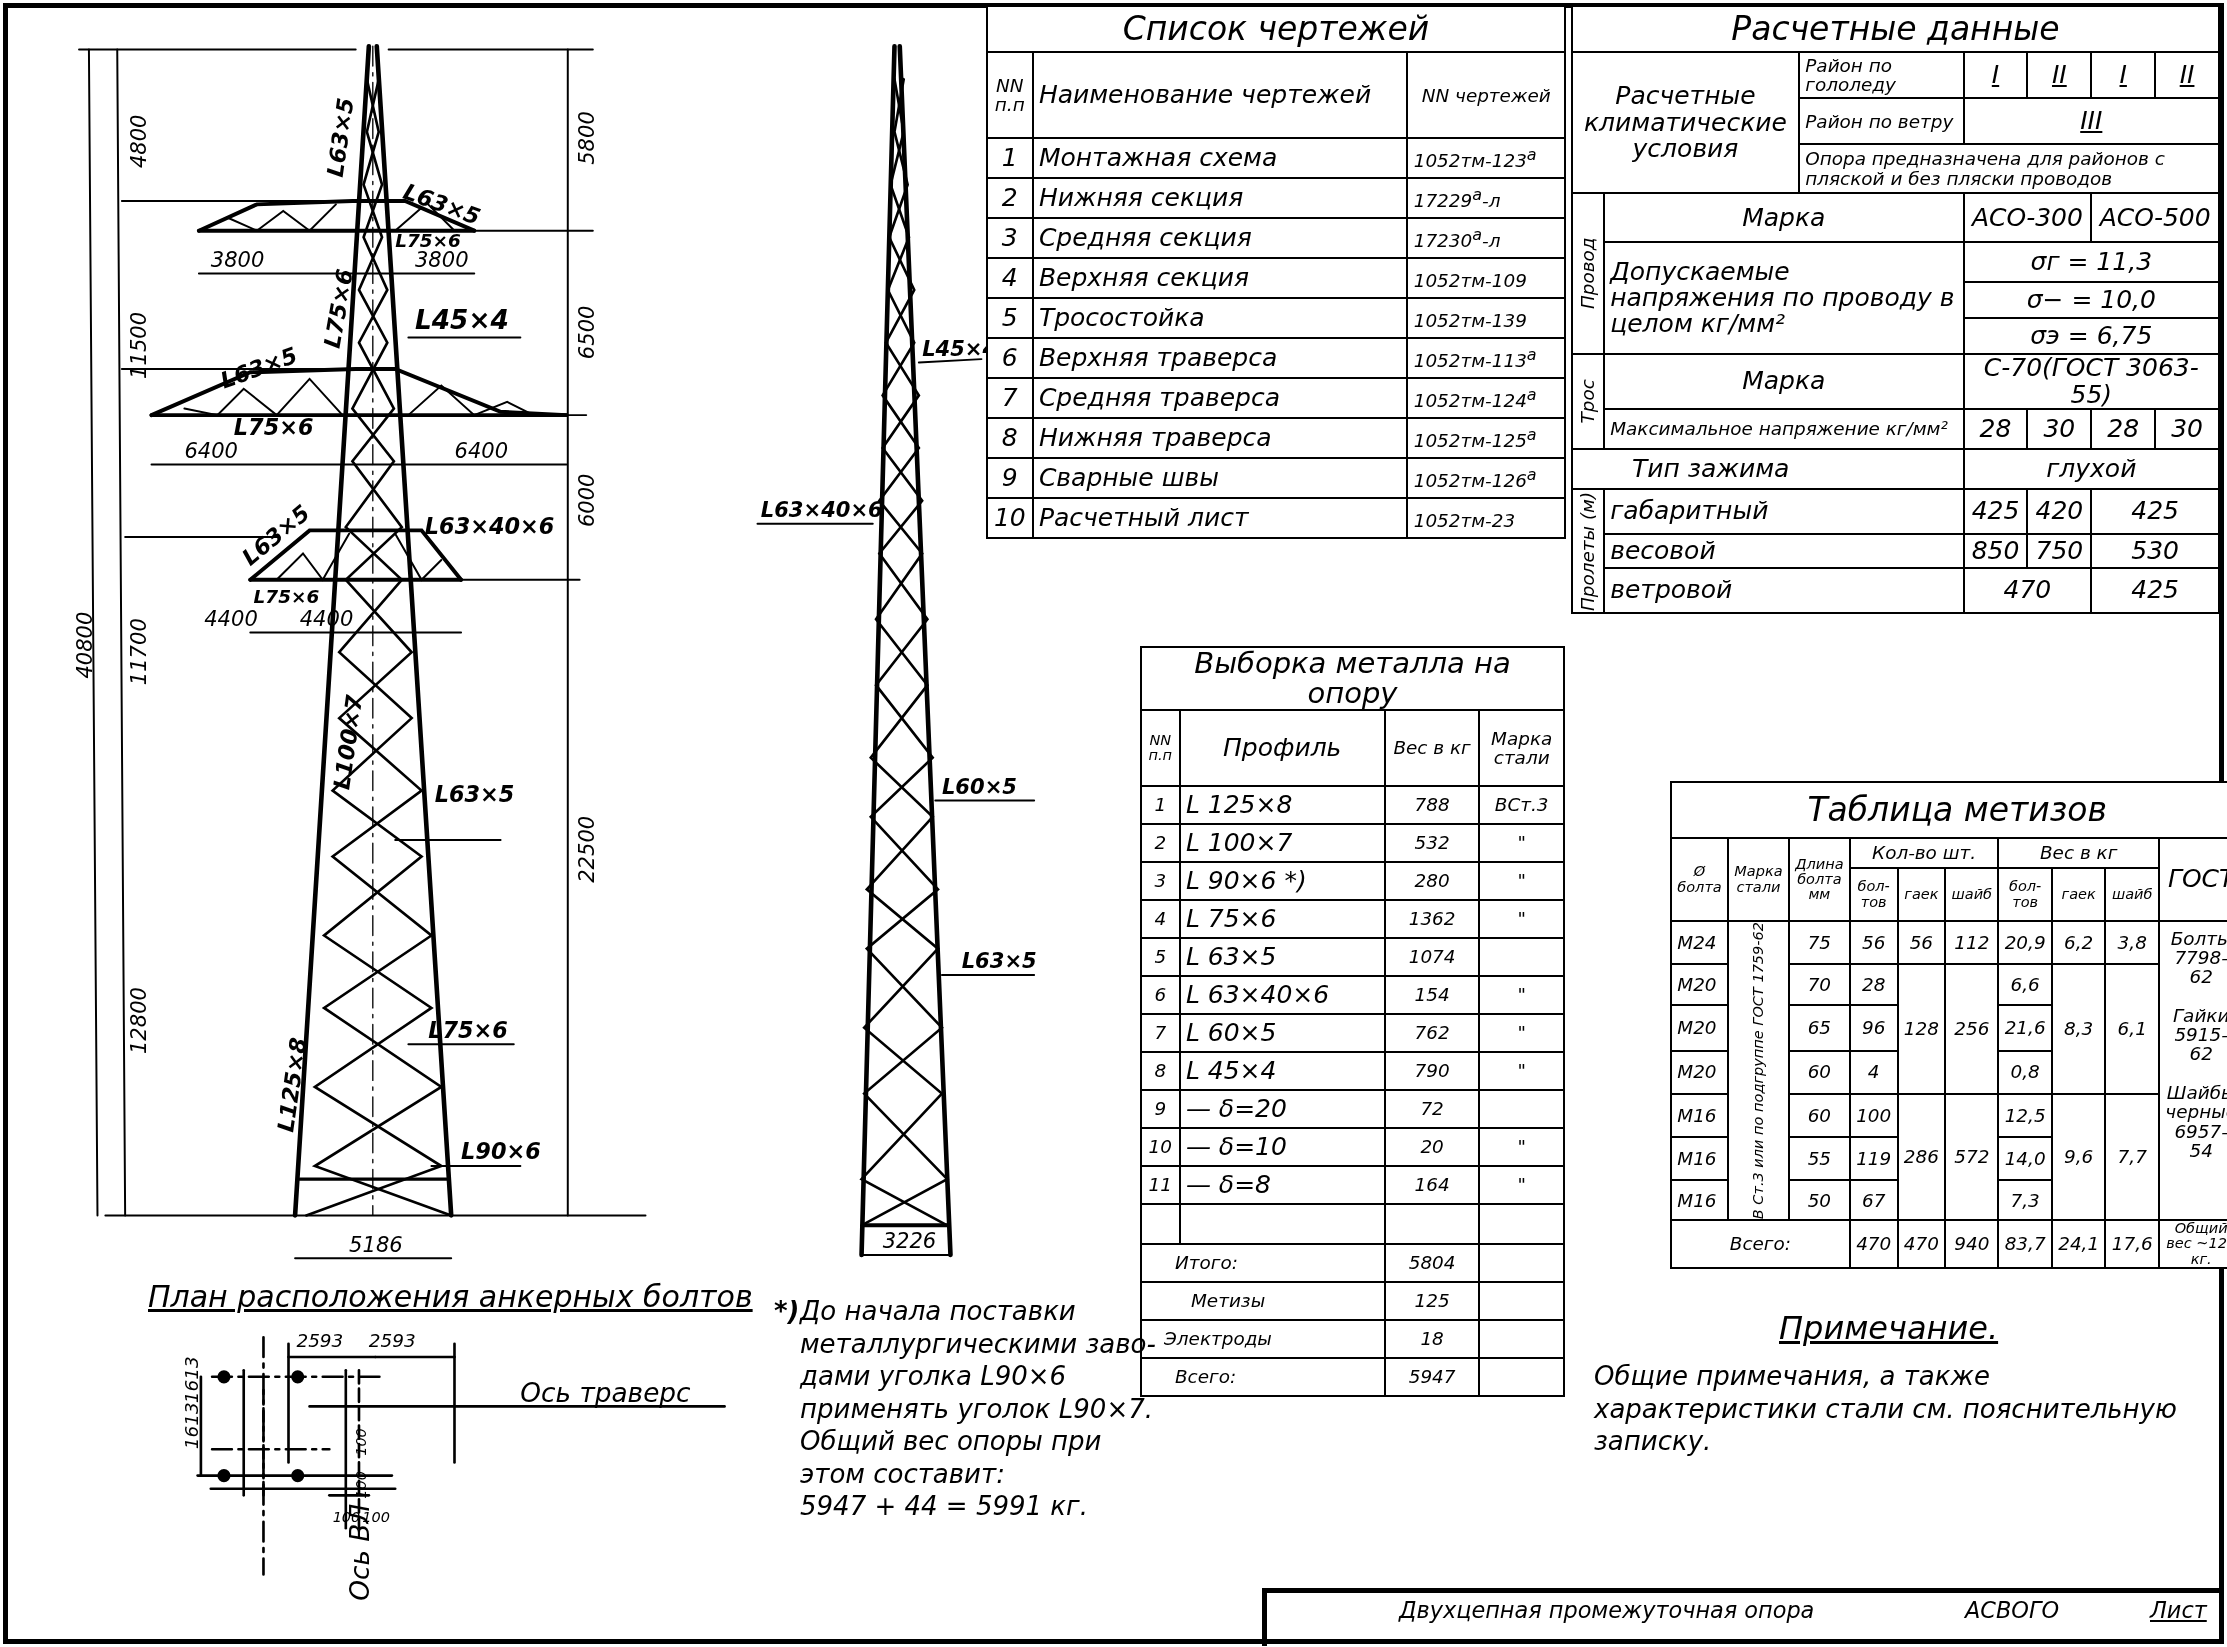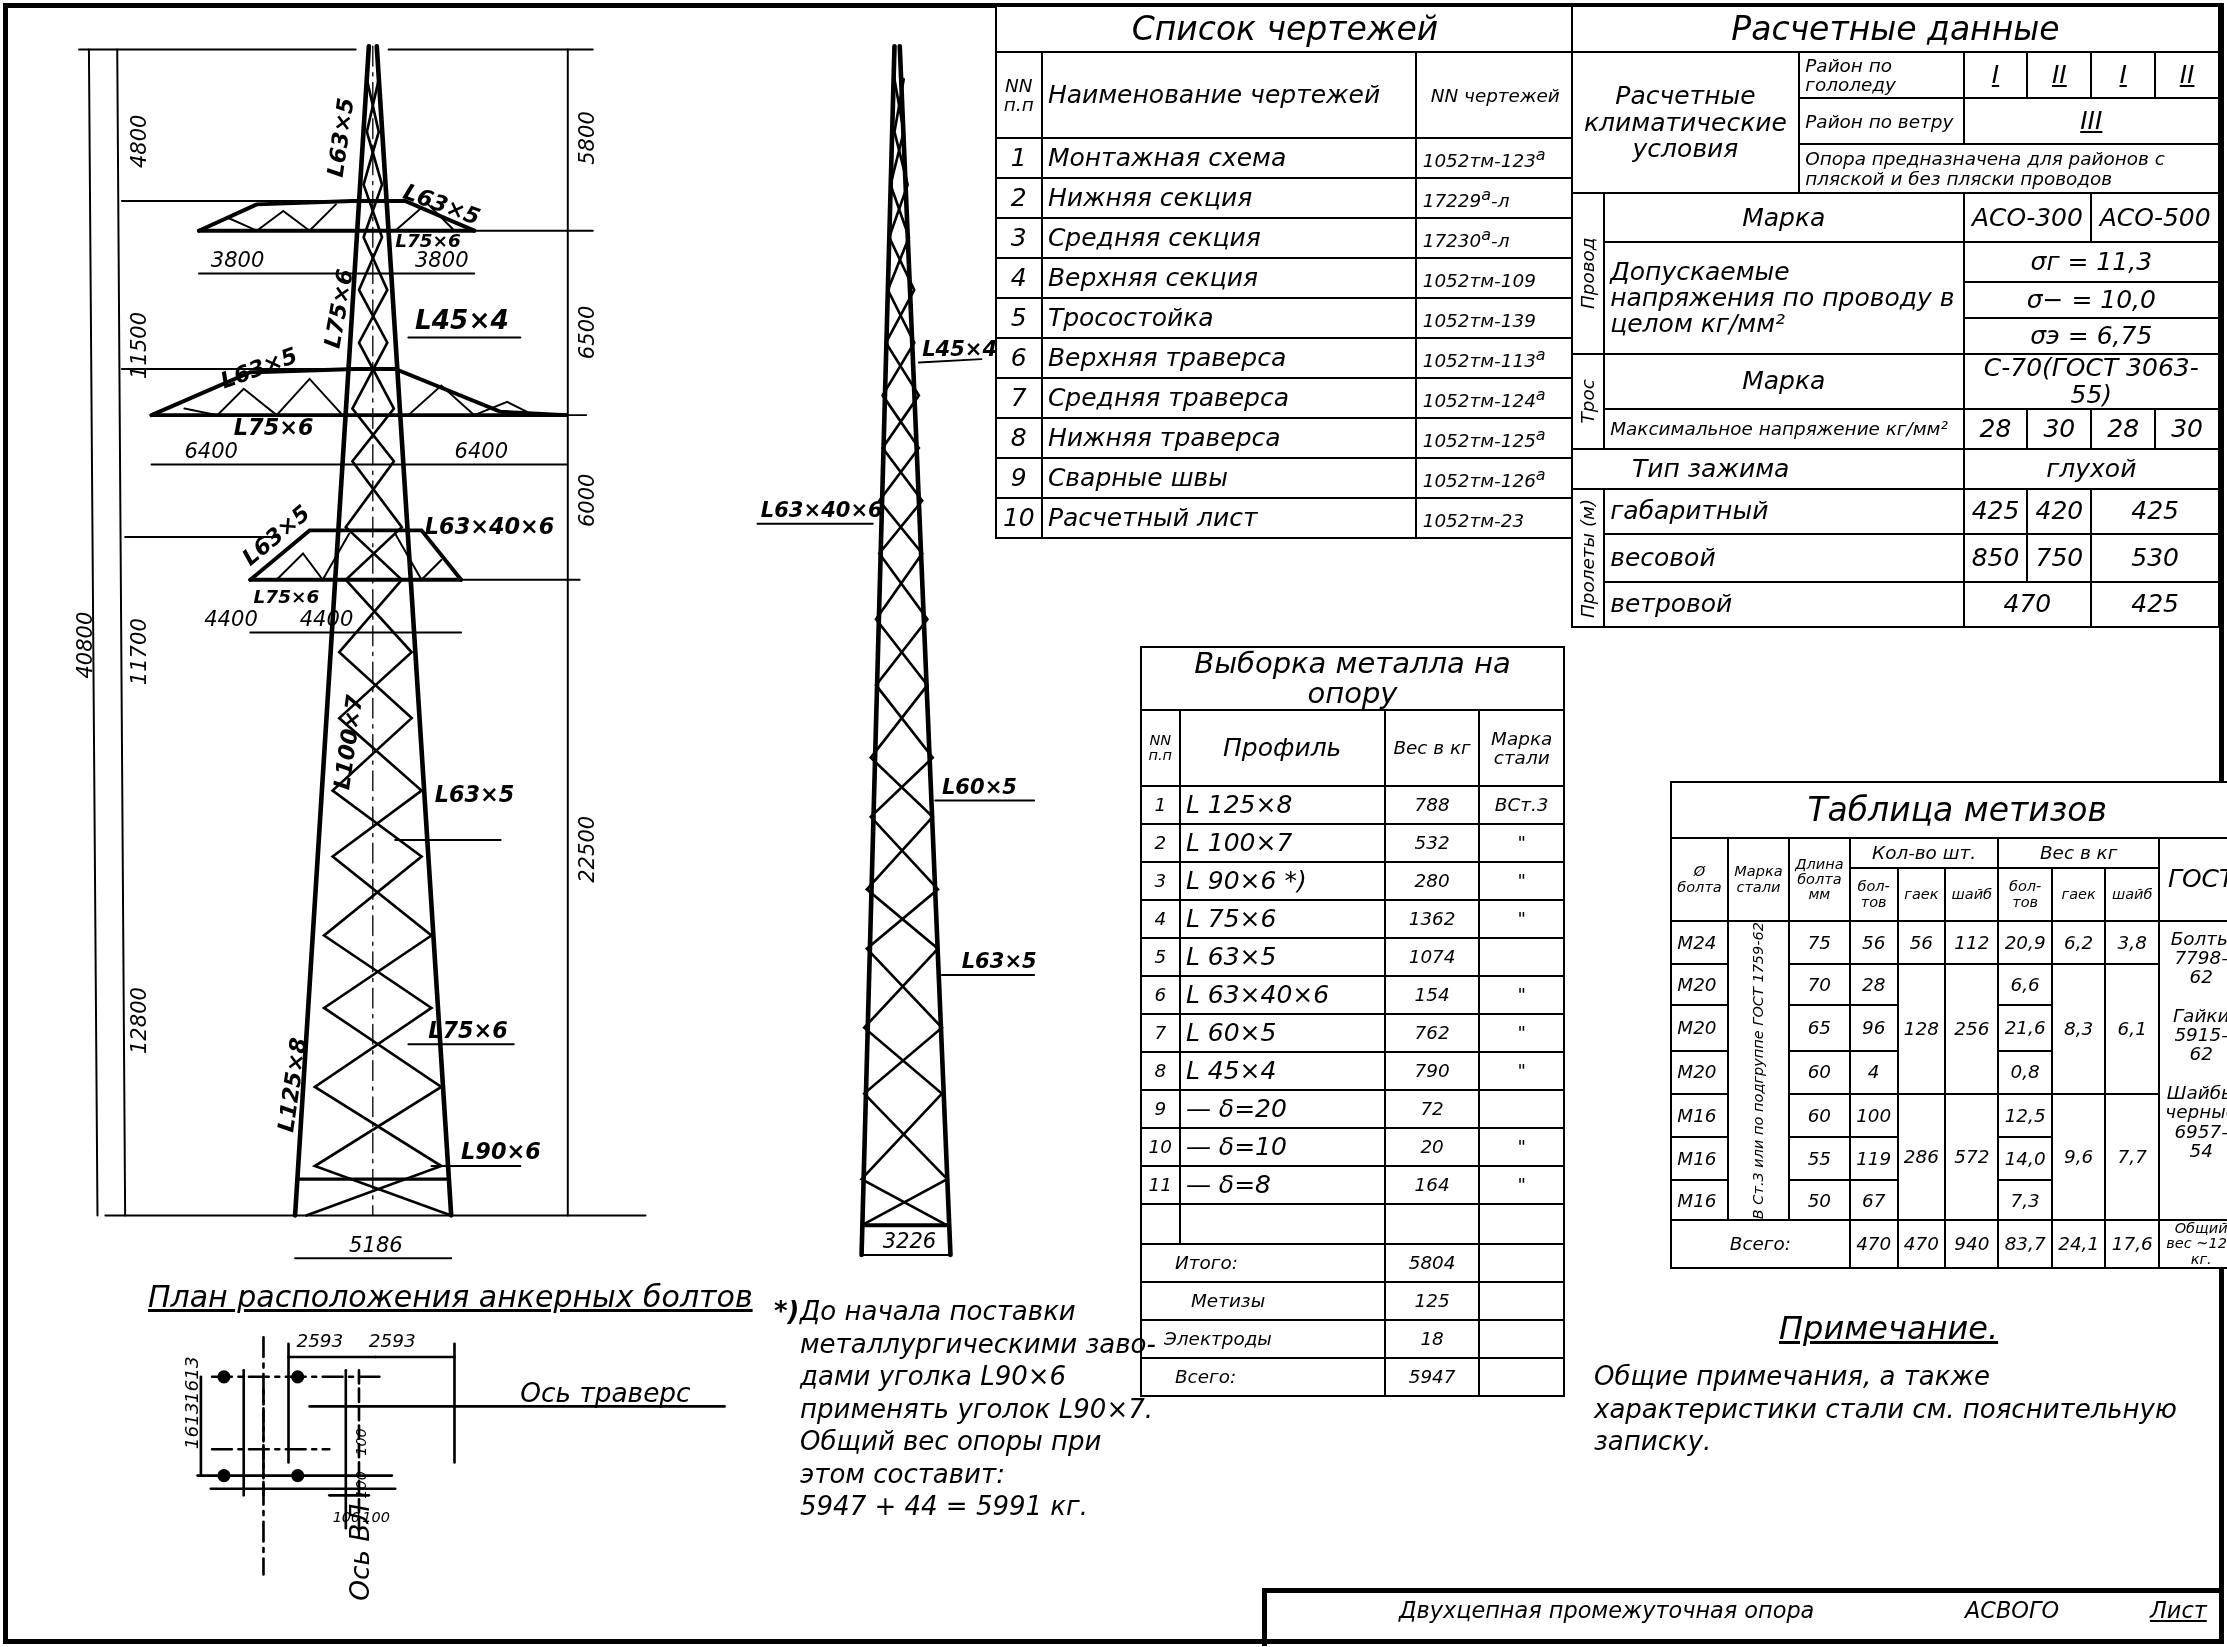--- a/index.html
+++ b/index.html
@@ -172,21 +172,21 @@
     <text x="550" y="2310" font-size="22">100</text>
     <text x="555" y="2210" font-size="22" transform="rotate(-90 555 2210)">100</text>
     <text x="555" y="2275" font-size="22" transform="rotate(-90 555 2275)">100</text>
     <text x="790" y="2128" font-size="40">Ось траверс</text>
     <text x="560" y="2430" font-size="40" transform="rotate(-90 560 2430)">Ось ВЛ</text>
   </g>
 </svg>
 
 <div class="note u" style="left:148px;top:1278px;font-size:30px;">План расположения анкерных болтов</div>
 
-<table class="t" style="left:986px;top:5.3px;width:580px;margin-left:9px;">
+<table class="t" style="left:986px;top:5.3px;width:580px;">
   <tbody>
       <tr style="height:46px">
         <td colspan="3" class="title-cell">Список чертежей</td>
       </tr>
   <tr style="height:86px">
     <td class="c small" style="width:33px">NN п.п</td>
     <td>Наименование чертежей</td>
     <td class="c small" style="width:145px">NN чертежей</td>
   </tr>
   </tbody>
@@ -296,21 +296,21 @@
     <td colspan="3" style="padding-left:59px">Тип зажима</td>
     <td colspan="4" class="c">глухой</td>
   </tr>
   <tr style="height:45px">
     <td rowspan="3" class="vert small">Пролеты (м)</td>
     <td colspan="2">габаритный</td>
     <td class="c">425</td>
     <td class="c">420</td>
     <td colspan="2" class="c">425</td>
   </tr>
-  <tr style="height:48px">
+  <tr style="height:34px">
     <td colspan="2">весовой</td>
     <td class="c">850</td>
     <td class="c">750</td>
     <td colspan="2" class="c">530</td>
   </tr>
   <tr style="height:45px">
     <td colspan="2">ветровой</td>
     <td colspan="2" class="c">470</td>
     <td colspan="2" class="c">425</td>
   </tr>

